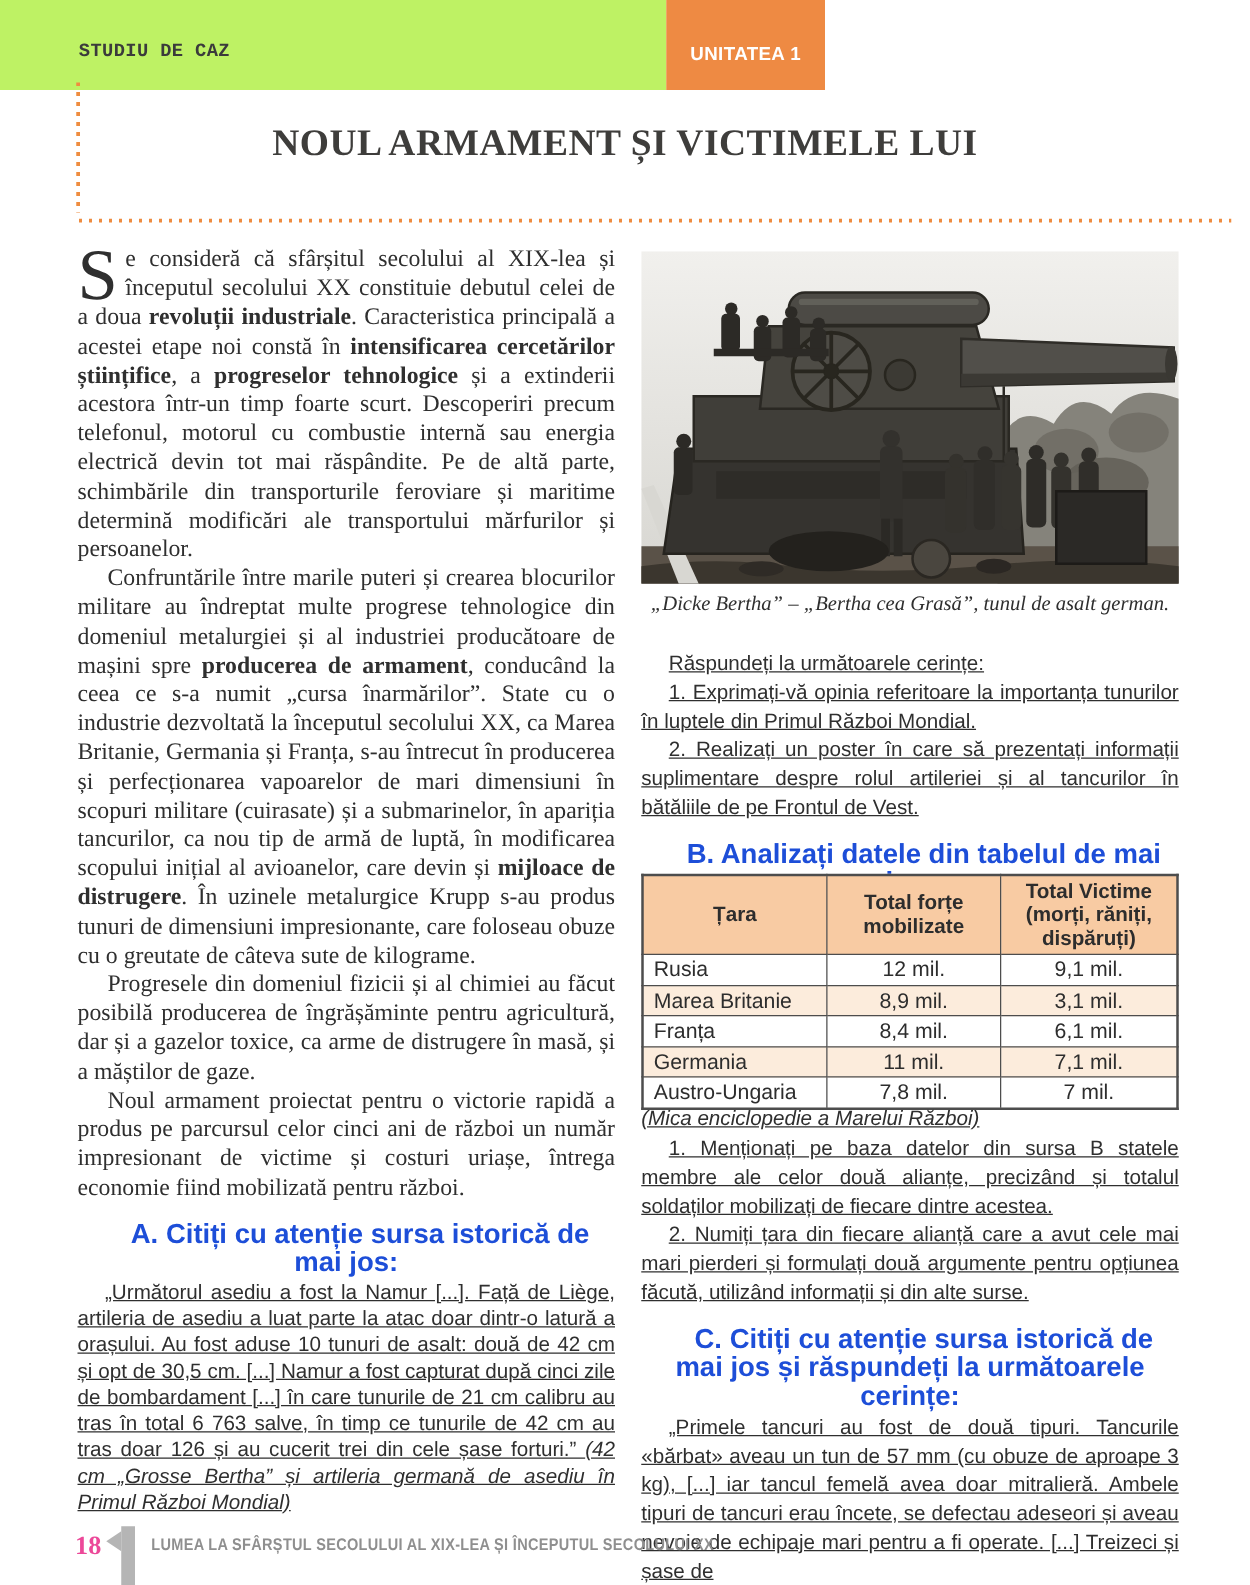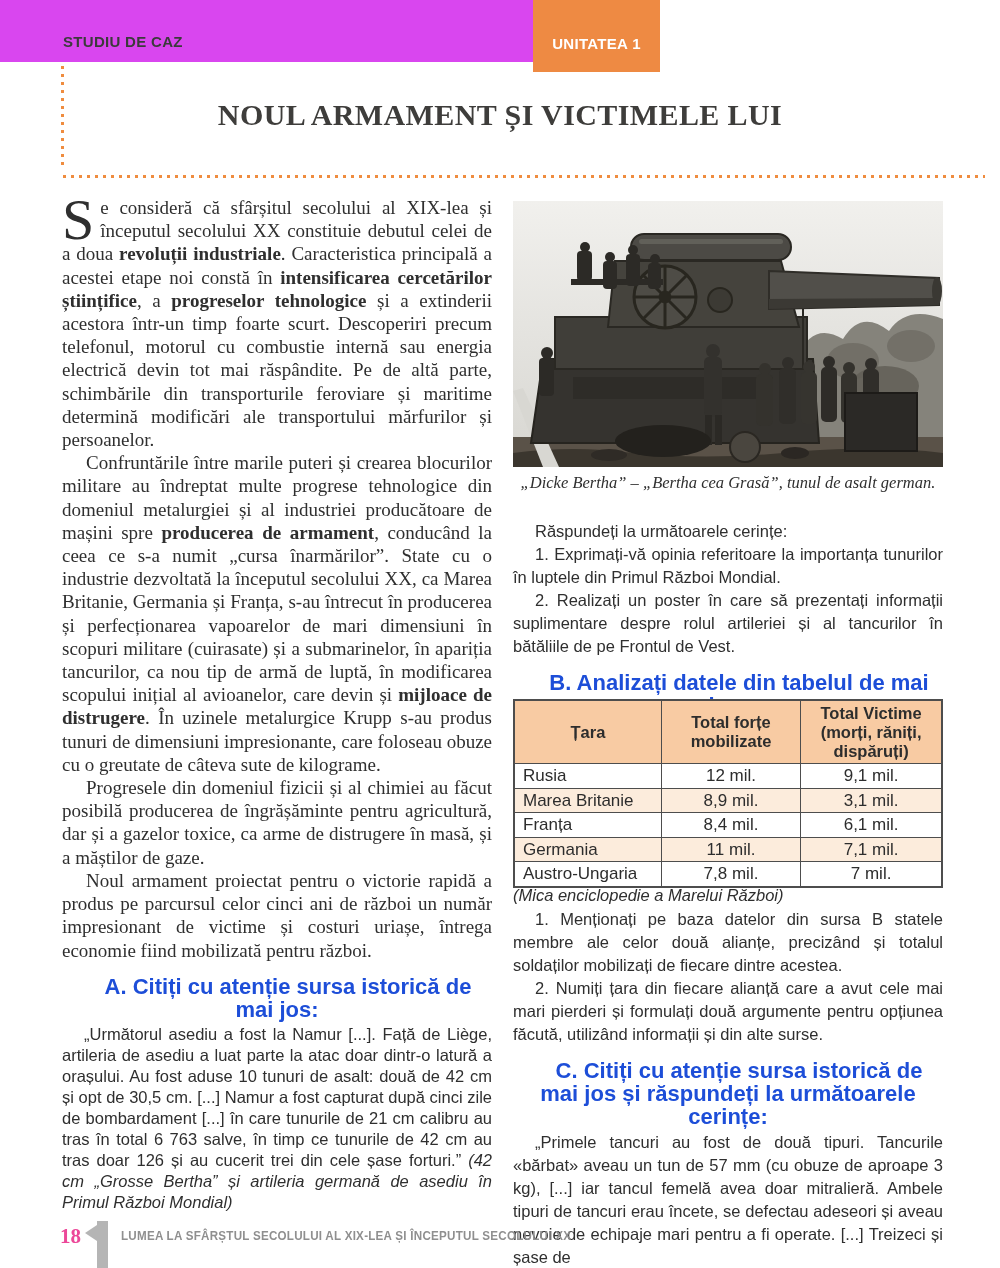--- a/index.html
+++ b/index.html
@@ -1,20 +1,20 @@
 <!DOCTYPE html>
 <html lang="ro"><head>
 <meta charset="utf-8">
 <style>
   html,body{margin:0;padding:0;background:#ffffff;}
   .page{position:relative;width:1000px;height:1268px;background:#fff;overflow:hidden;
         font-family:"Liberation Sans",sans-serif;}
 
   
-  .band{position:absolute;left:0;top:0;width:533px;height:62px;background:#d946ef;}
+  .band{position:absolute;left:0;top:0;width:533px;height:72px;background:#bef264;font-family:Liberation Mono, monospace;}
   .band-label{position:absolute;left:63px;top:33px;font-size:15px;font-weight:bold;
         color:#3b3b3b;letter-spacing:.3px;}
   .unit-box{position:absolute;left:533px;top:0;width:127px;height:72px;background:#ee8a43;}
   .unit-label{position:absolute;left:0;right:0;top:35px;text-align:center;color:#fff;
         font-size:15px;font-weight:bold;letter-spacing:.3px;}
 
   
   .title{position:absolute;left:0;width:1000px;top:96px;text-align:center;
         font-family:"Liberation Serif",serif;font-weight:bold;font-size:30px;
         line-height:37px;color:#3e3d3b;letter-spacing:.4px;}
@@ -25,21 +25,21 @@
   .dots-h{position:absolute;left:63px;top:175px;width:922px;height:3px;
         background-image:repeating-linear-gradient(to right,#ef8c3f 0 3px,transparent 3px 8px);}
 
   
   .serif{font-family:"Liberation Serif",serif;font-size:19px;line-height:23.2px;
         color:#2f2f2f;text-align:justify;}
   .serif p{margin:0;}
   .serif p.ind{text-indent:24px;}
   .dropcap{float:left;font-family:"Liberation Serif",serif;font-size:58px;line-height:44px;
         padding:2px 6px 0 0;color:#2f2f2f;font-weight:normal;}
-  .sans{font-family:"Liberation Sans",sans-serif;color:#2f2f2f;text-align:justify;}
+  .sans{font-family:"Liberation Sans",sans-serif;color:#2f2f2f;text-align:justify;text-decoration:underline;}
   .sans p{margin:0;}
   .sans p.ind{text-indent:22px;}
   .sec-head{font-family:"Liberation Sans",sans-serif;font-weight:bold;color:#1d4ed8;
         font-size:22px;line-height:23px;text-align:center;}
   .it{font-style:italic;}
 
   .col-left{position:absolute;left:62px;top:196px;width:430px;}
   .a-head{margin:13px 0 3px;text-indent:22px;}
   .a-text{font-size:16.5px;line-height:21px;}
 

